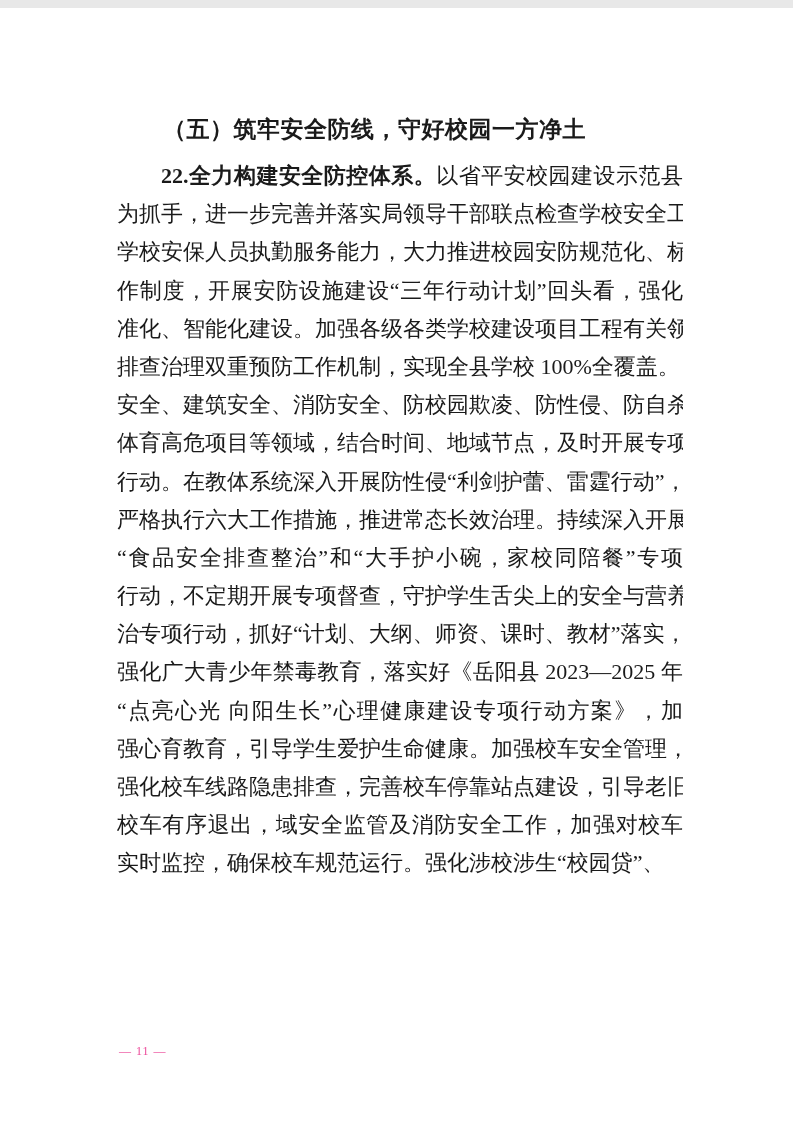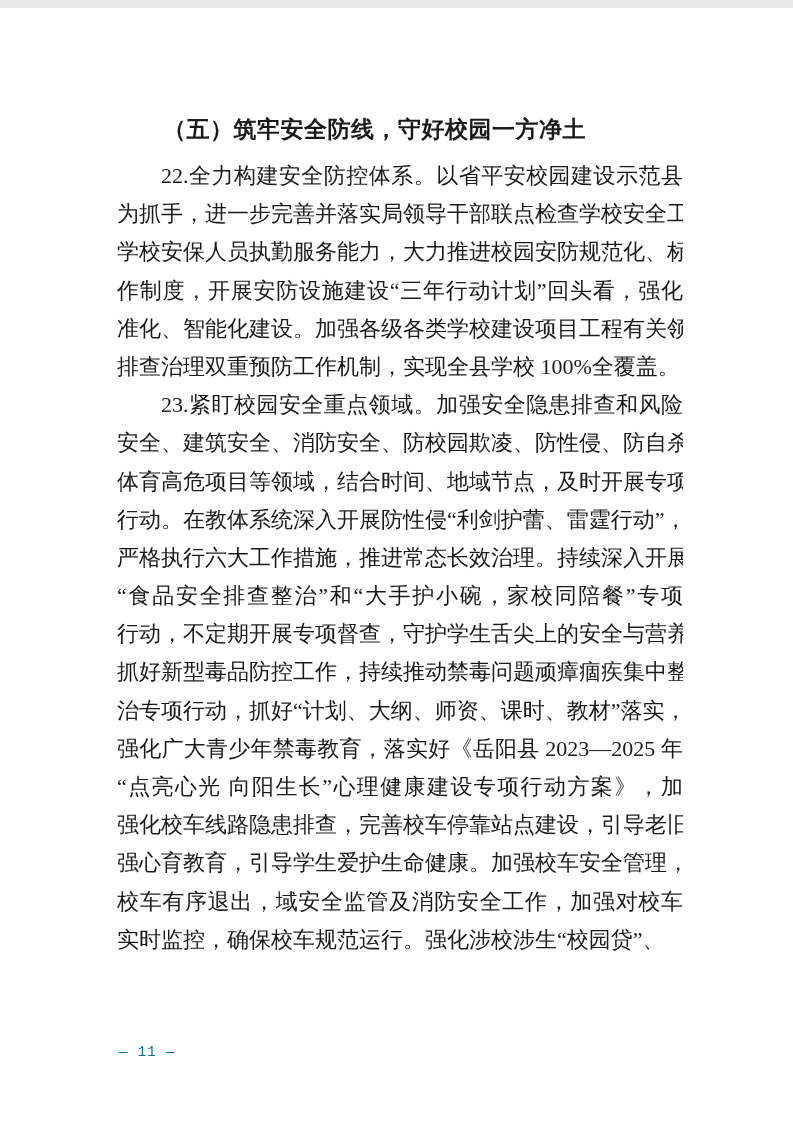--- a/index.html
+++ b/index.html
@@ -34,29 +34,28 @@
     font-size: 22px;
     line-height: 38.2px;
     height: 38.2px;
     text-align: justify;
     text-align-last: justify;
     overflow: hidden;
     white-space: nowrap;
   }
   .line.first { text-indent: 2em; }
   .line.para-end { text-align-last: left; }
-  .lead { font-weight: normal; }
+  .lead { font-weight: bold; }
   .page-footer {
     position: absolute;
     left: 119px;
     top: 1036px;
-    font-size: 14px;
+    font-size: 12px;
     letter-spacing: 1px;
-    color: #0369a1;
-    font-family: Liberation Mono, monospace;
+    color: #ec4899;
   }
 </style>
 </head>
 <body>
 
 <div class="page">
   <div class="content">
 
     <h2 class="doc-heading">（五）筑牢安全防线，守好校园一方净土</h2>
 
@@ -65,35 +64,31 @@
         <span class="lead">22.全力构建安全防控体系。</span><span>以省平安校园建设示范县</span>
       </div>
       <div class="line">为抓手，进一步完善并落实局领导干部联点检查学校安全工</div>
       <div class="line">学校安保人员执勤服务能力，大力推进校园安防规范化、标</div>
       <div class="line">作制度，开展安防设施建设“三年行动计划”回头看，强化</div>
       <div class="line">准化、智能化建设。加强各级各类学校建设项目工程有关领</div>
       <div class="line para-end">排查治理双重预防工作机制，实现全县学校 100%全覆盖。</div>
     </div>
 
     <div class="paragraph">
-      <div class="line first">
-        <span class="lead">23.紧盯校园安全重点领域。</span><span>加强安全隐患排查和风险</span>
-      </div>
       <div class="line">安全、建筑安全、消防安全、防校园欺凌、防性侵、防自杀、</div>
       <div class="line">体育高危项目等领域，结合时间、地域节点，及时开展专项</div>
       <div class="line">行动。在教体系统深入开展防性侵“利剑护蕾、雷霆行动”，</div>
       <div class="line">严格执行六大工作措施，推进常态长效治理。持续深入开展</div>
       <div class="line">“食品安全排查整治”和“大手护小碗，家校同陪餐”专项</div>
       <div class="line">行动，不定期开展专项督查，守护学生舌尖上的安全与营养。</div>
-      <div class="line">抓好新型毒品防控工作，持续推动禁毒问题顽瘴痼疾集中整</div>
       <div class="line">治专项行动，抓好“计划、大纲、师资、课时、教材”落实，</div>
       <div class="line">强化广大青少年禁毒教育，落实好《岳阳县 2023—2025 年</div>
       <div class="line">“点亮心光  向阳生长”心理健康建设专项行动方案》，加</div>
+      <div class="line">强心育教育，引导学生爱护生命健康。加强校车安全管理，</div>
       <div class="line">强化校车线路隐患排查，完善校车停靠站点建设，引导老旧</div>
-      <div class="line">强心育教育，引导学生爱护生命健康。加强校车安全管理，</div>
       <div class="line">校车有序退出，域安全监管及消防安全工作，加强对校车</div>
       <div class="line para-end">实时监控，确保校车规范运行。强化涉校涉生“校园贷”、</div>
     </div>
 
   </div>
 
   <div class="page-footer">— 11 —</div>
 </div>
 
 </body></html>

